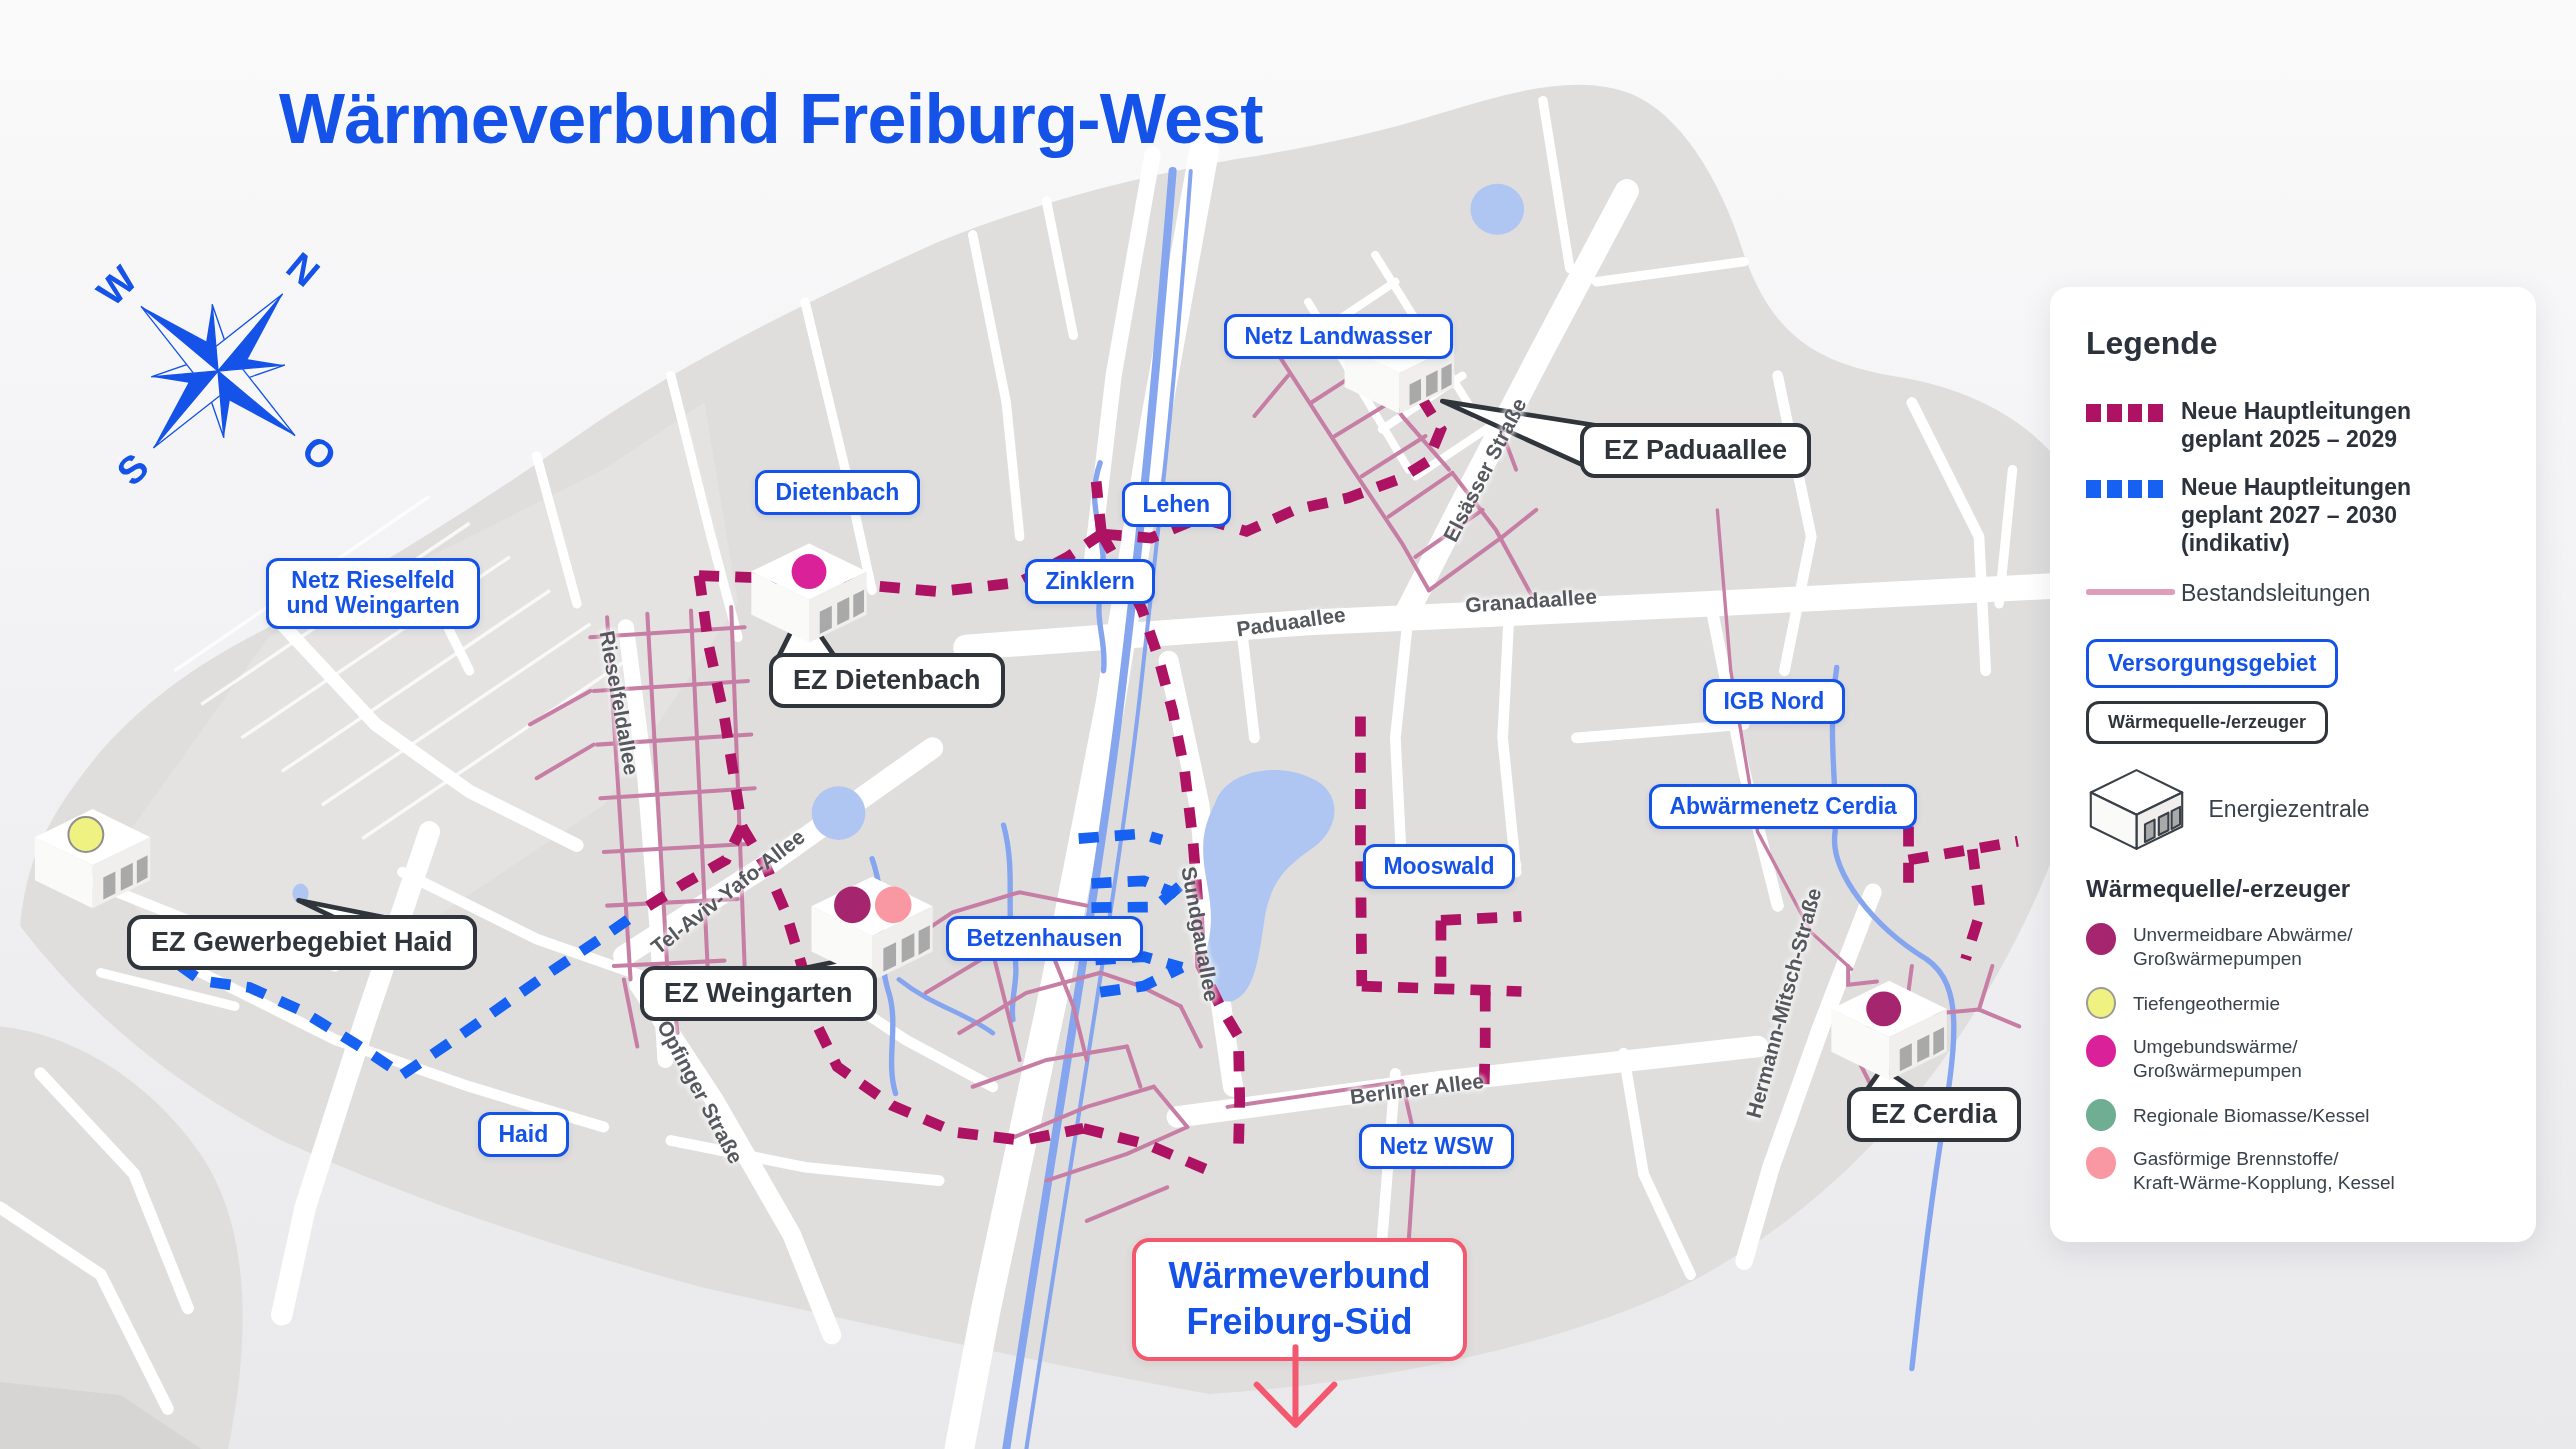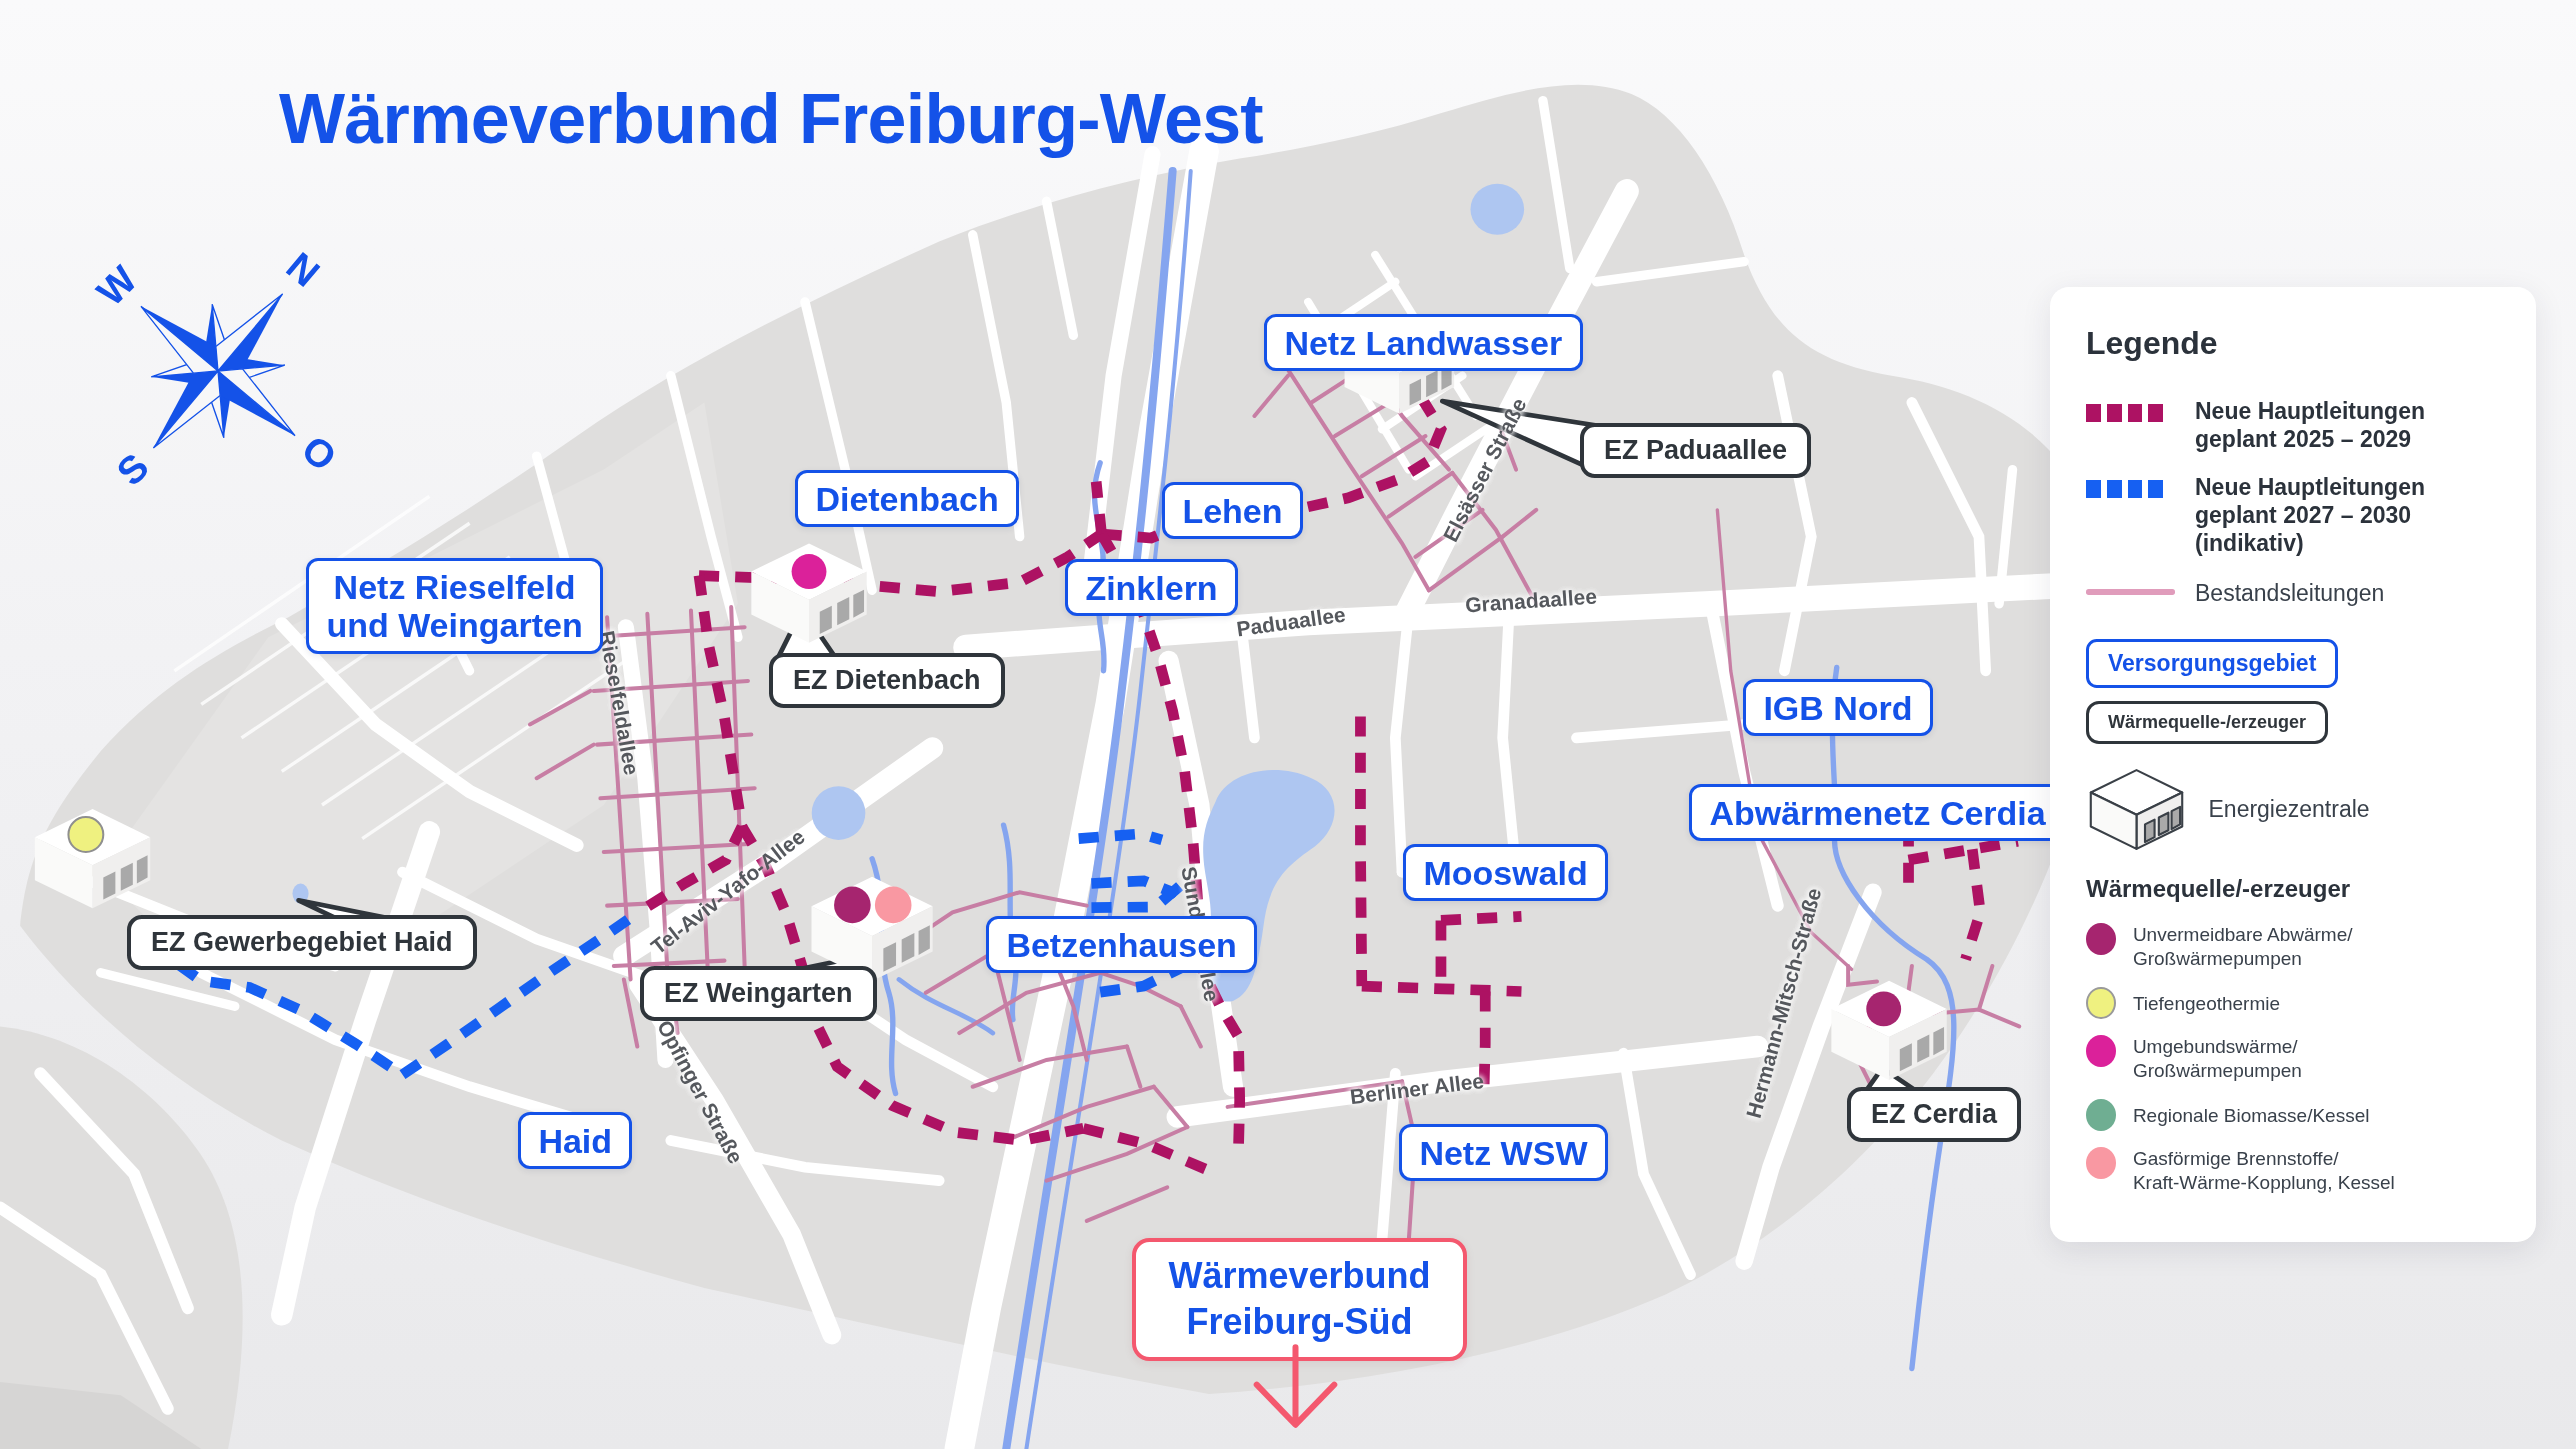--- a/index.html
+++ b/index.html
@@ -3,32 +3,32 @@
 <meta charset="utf-8">
 <style>
   html,body{margin:0;padding:0;}
   body{width:2576px;height:1449px;overflow:hidden;font-family:"Liberation Sans",sans-serif;
        background:linear-gradient(180deg,#FAFAFB 0%,#F2F2F4 45%,#E9E9EB 100%);}
   #stage{position:relative;width:2356px;height:1449px;}
   #map-svg{position:absolute;left:0;top:0;width:2576px;height:1449px;}
   .page-title{position:absolute;left:279px;top:79px;font-size:70px;font-weight:700;
        color:#1452E8;letter-spacing:-0.7px;}
   .area-label{position:absolute;background:#fff;border:3.4px solid #1452E8;color:#1452E8;
-       border-radius:12px;font-weight:700;font-size:34px;line-height:1.12;padding:6.7px 17.4px;
-       white-space:nowrap;box-shadow:0 2px 6.7px rgba(30,40,80,.10);margin-left:40px;}
+       border-radius:12px;font-weight:700;font-size:23px;line-height:1.12;padding:6.7px 17.4px;
+       white-space:nowrap;box-shadow:0 2px 6.7px rgba(30,40,80,.10);}
   .area-label.two-line{text-align:center;}
   .callout{position:absolute;background:#fff;border:4px solid #2F353B;color:#2F353B;
        border-radius:14.8px;font-weight:700;font-size:27px;padding:8px 20px;white-space:nowrap;}
   .street-label{position:absolute;color:#55585D;font-weight:700;font-size:21px;white-space:nowrap;
        text-shadow:0 0 6px #fff,0 0 6px #fff,0 0 6px #fff;}
   .legend{position:absolute;left:2050px;top:287px;width:486px;height:955px;background:#fff;
        border-radius:19px;box-shadow:0 8px 29.5px rgba(40,40,70,.10);padding:38px 36px;
        box-sizing:border-box;}
   .legend h2{margin:0 0 35px;font-size:32px;color:#2B323B;}
-  .legend-row{display:flex;gap:20px;margin-bottom:20px;align-items:flex-start;}
+  .legend-row{display:flex;gap:6px;margin-bottom:20px;align-items:flex-start;}
   .swatch-dashes{display:flex;gap:6px;margin-top:7.4px;width:89px;flex:0 0 auto;}
   .swatch-dashes i{width:14.8px;height:18px;display:block;}
   .swatch-line{width:89px;height:5.4px;border-radius:2.7px;margin-top:12px;flex:0 0 auto;}
   .legend-row .lbl{font-size:23px;font-weight:700;color:#2B323B;line-height:1.22;}
   .legend-row.regular .lbl{font-weight:400;color:#39414B;margin-top:1.3px;}
   .vg-box{display:inline-block;border:3.4px solid #1452E8;color:#1452E8;border-radius:10.7px;
        font-size:23px;font-weight:700;padding:8px 19px;margin:12px 0 5.4px;}
   .wq-box{display:inline-block;border:3.4px solid #2F353B;color:#2F353B;border-radius:13px;
        font-size:18px;font-weight:700;padding:8px 19px;margin:8px 0 4px;}
   .plant-row{display:flex;align-items:center;gap:21.5px;margin:16px 0 20px;}

